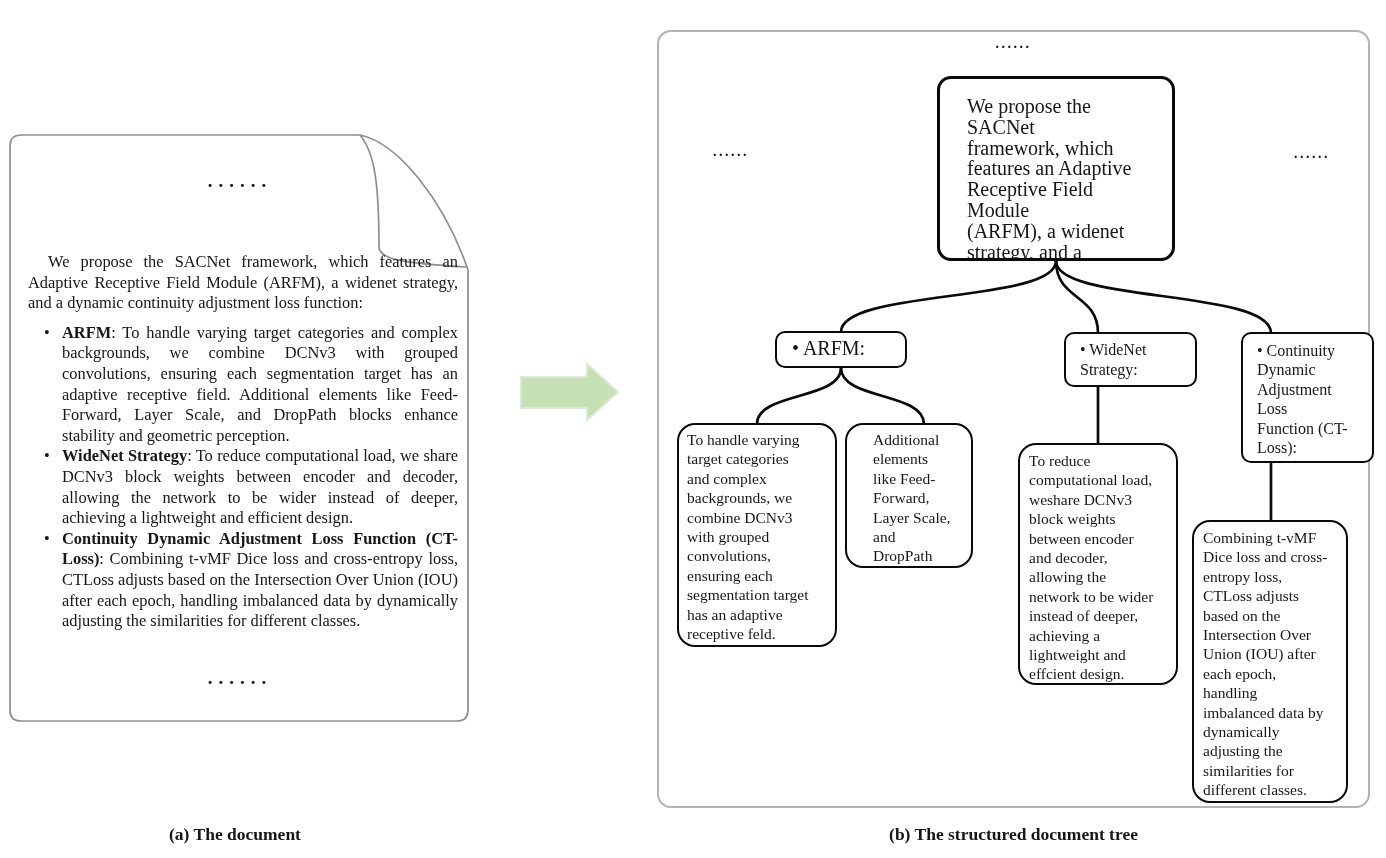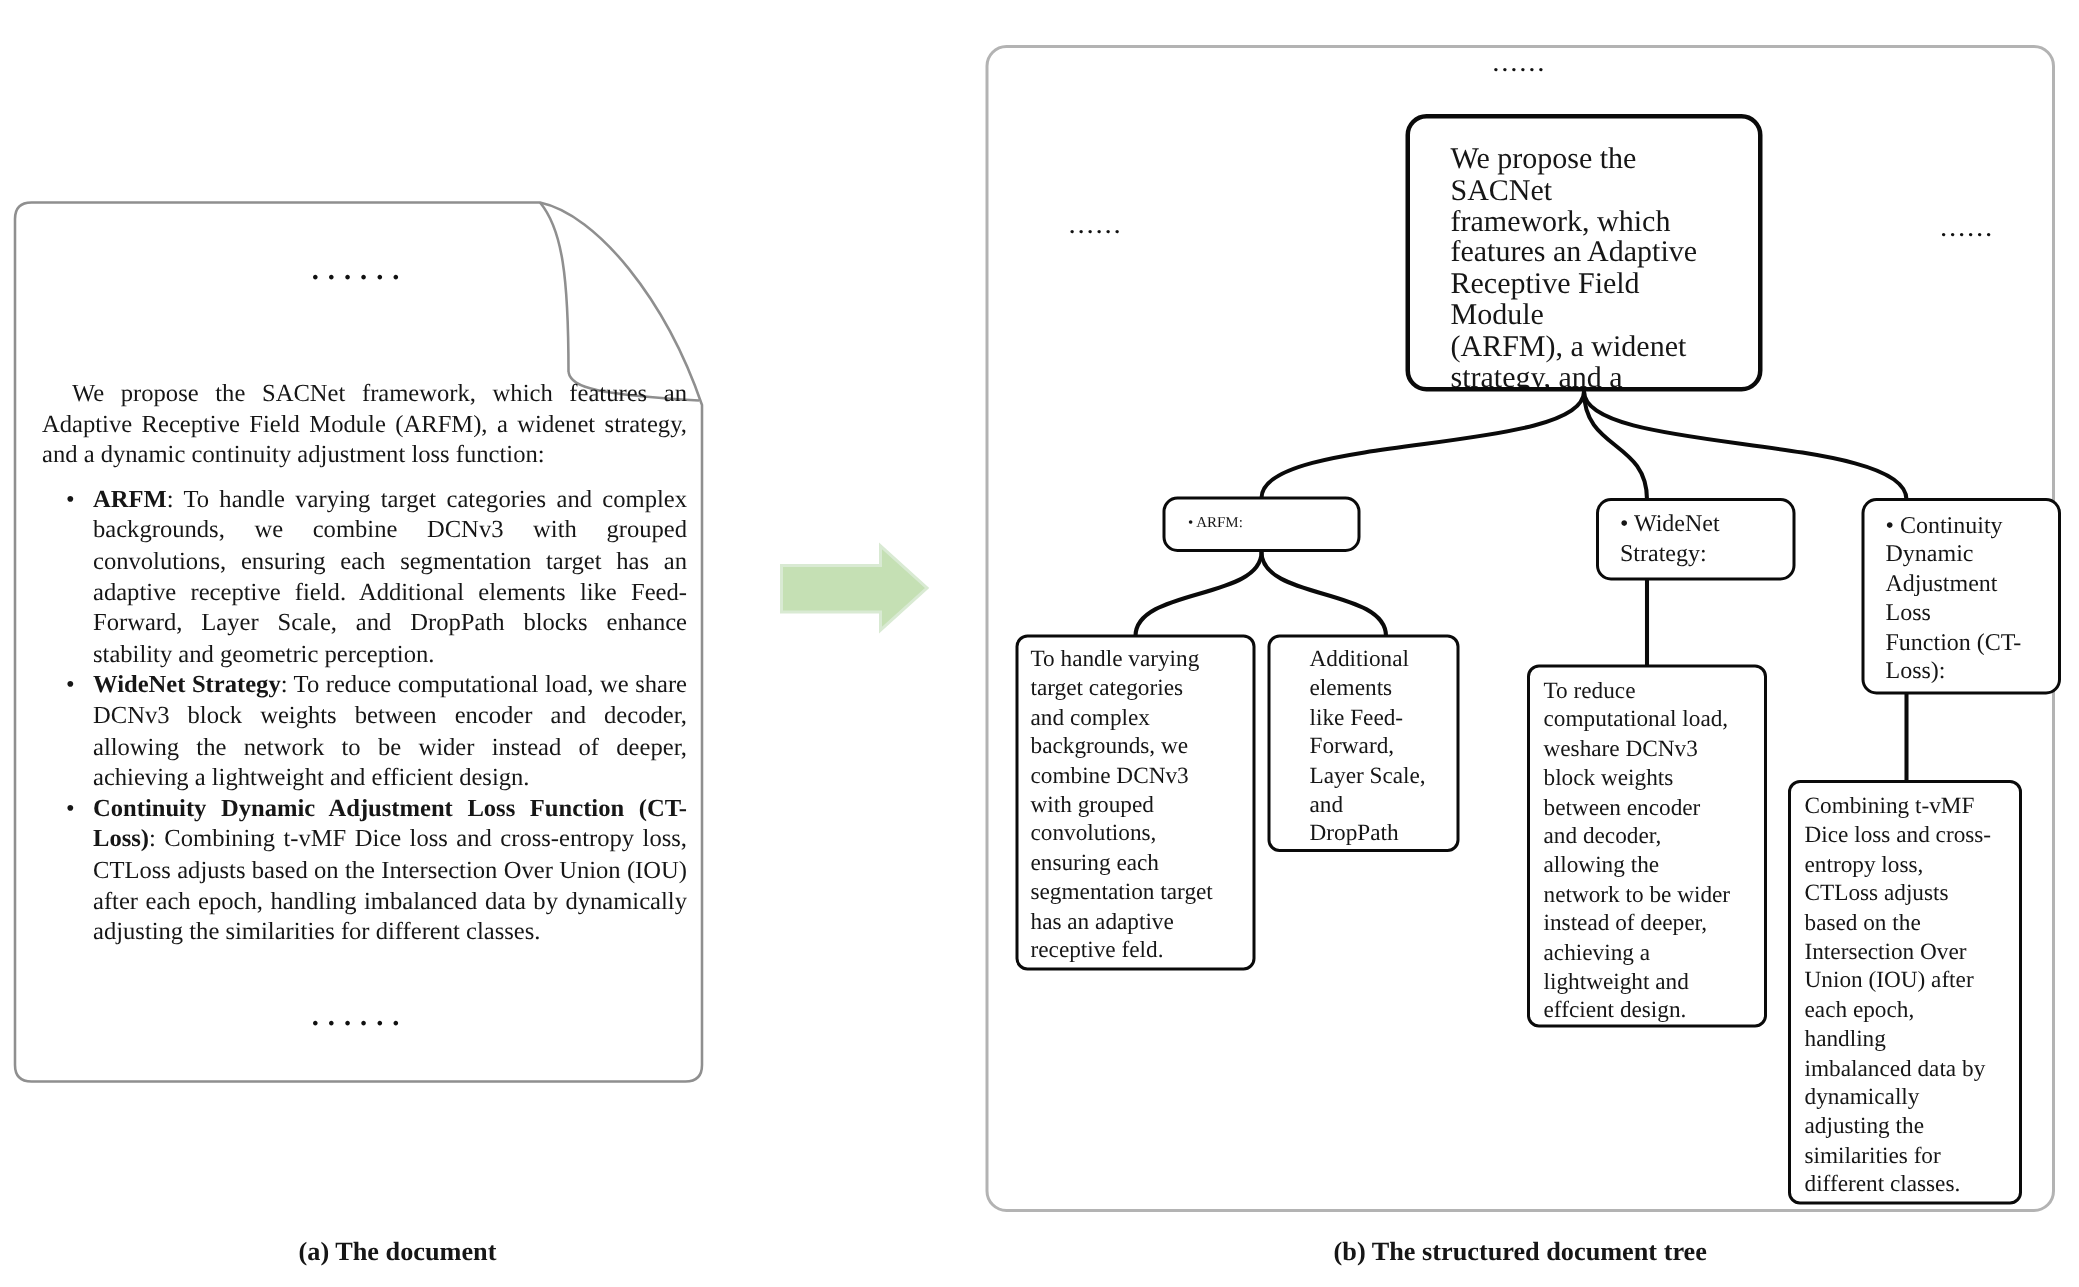--- a/index.html
+++ b/index.html
@@ -34,21 +34,21 @@
     border:2px solid #b3b3b3;border-radius:14px;box-sizing:border-box;
     background:transparent;
   }
   .tbox{
     position:absolute;background:#ffffff;border:2.6px solid #0a0a0a;
     box-sizing:border-box;white-space:pre-line;
     font-size:15.5px;line-height:19.4px;overflow:hidden;
   }
   .tbox.root{border-width:3px;border-radius:14px;font-size:20px;line-height:20.8px;}
   .tbox.l2{border-radius:10px;}
-  .tbox.leaf{border-radius:8px;}
+  .tbox.leaf{border-radius:18px;}
   .caption{
     position:absolute;top:824px;font-weight:700;font-size:17.5px;text-align:center;
   }
 </style>
 </head>
 <body>
 
 <div class="figure">
 
   <svg class="art" width="1386" height="858" viewBox="0 0 1386 858">
@@ -100,21 +100,21 @@
 
   <div class="tbox root" style="left:937px;top:76px;width:238px;height:185px;padding:17px 22px 0 27px;">We propose the SACNet
 framework, which
 features an Adaptive
 Receptive Field Module
 (ARFM), a widenet
 strategy, and a dynamic
 continuity adjustment
 loss function:</div>
 
-  <div class="tbox l2" style="left:775px;top:331px;width:132px;height:37px;padding:6px 0 0 15px;font-size:10px;">• ARFM:</div>
+  <div class="tbox l2" style="left:775px;top:331px;width:132px;height:37px;padding:6px 0 0 15px;font-size:20px;">• ARFM:</div>
   <div class="tbox l2" style="left:1064px;top:332px;width:133px;height:55px;padding:6px 0 0 14px;font-size:16px;line-height:20px;">• WideNet
 Strategy:</div>
   <div class="tbox l2" style="left:1205px;top:332px;width:133px;height:131px;padding:7px 0 0 14px;font-size:16px;line-height:19.4px;margin-left:36px;">• Continuity
 Dynamic
 Adjustment
 Loss
 Function (CT-
 Loss):</div>
 
   <div class="tbox leaf" style="left:677px;top:423px;width:160px;height:224px;padding:5px 4px 0 8px;">To handle varying
@@ -155,16 +155,16 @@
 Intersection Over
 Union (IOU) after
 each epoch,
 handling
 imbalanced data by
 dynamically
 adjusting the
 similarities for
 different classes.</div>
 
-  <div class="caption" style="left:0px;width:470px;margin-left:30px;">(a) The document</div>
+  <div class="caption" style="left:0px;width:470px;">(a) The document</div>
   <div class="caption" style="left:657px;width:713px;">(b) The structured document tree</div>
 
 </div>
 
 </body></html>

